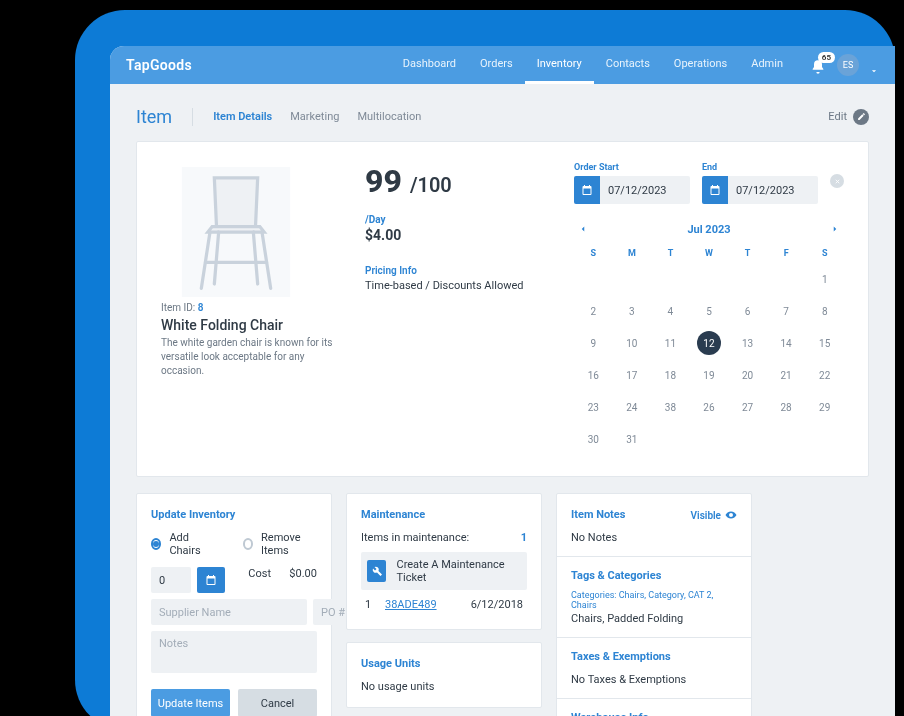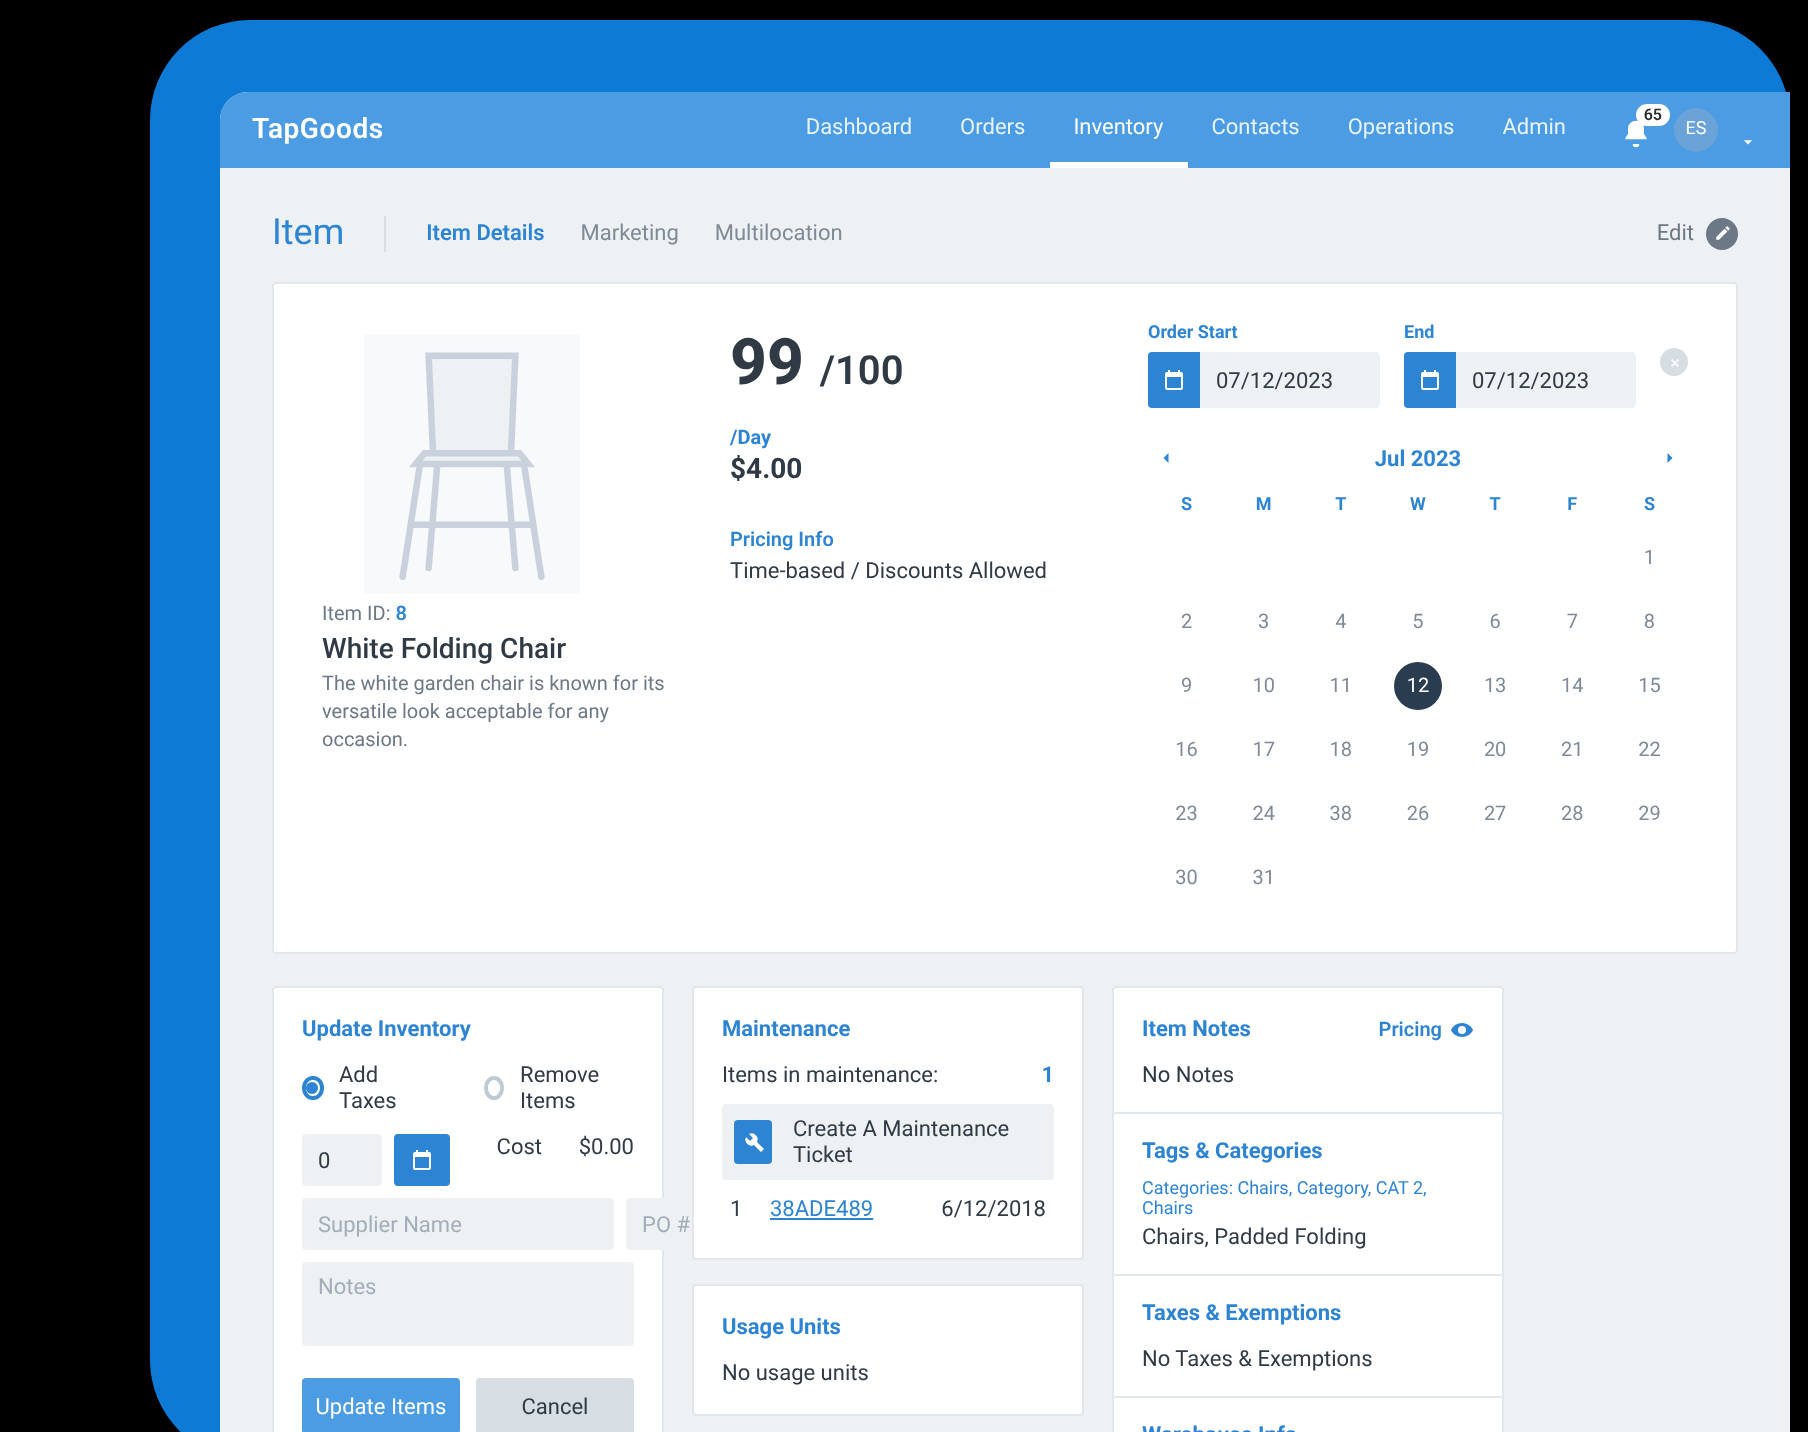--- a/index.html
+++ b/index.html
@@ -329,21 +329,21 @@
         </div>
       </div>
 
       <div class="grid3">
 
         <div class="panel">
           <div class="card">
             <div class="sec-title">Update Inventory</div>
             <div class="row mt">
               <span class="radio on"></span>
-              <span>Add Taxes</span>
+              <span>Add Chairs</span>
               <span style="width:18px"></span>
               <span class="radio off"></span>
               <span>Remove Items</span>
             </div>
             <div class="qty-row">
               <input class="inp" style="width: 40px;" value="0">
               <div class="date-ico">
                   <svg viewBox="0 0 24 24">
                     <path fill="#fff" d="M19 4h-1V2h-2v2H8V2H6v2H5a2 2 0 0 0-2 2v14a2 2 0 0 0 2 2h14a2 2 0 0 0 2-2V6a2 2 0 0 0-2-2zm0 16H5V9h14v11z"></path>
                   </svg>
@@ -395,21 +395,21 @@
             <div class="small mt">No usage units</div>
           </div>
 
         </div>
 
         <div class="panel">
           <div class="card">
             <div class="hdr-row">
               <div class="sec-title">Item Notes</div>
               <div class="vis eye">
-                <span>Pricing</span>
+                <span>Visible</span>
                 <svg viewBox="0 0 24 24">
                     <path d="M12 5C7 5 2.7 8.1 1 12c1.7 3.9 6 7 11 7s9.3-3.1 11-7c-1.7-3.9-6-7-11-7zm0 11a4 4 0 1 1 0-8 4 4 0 0 1 0 8z"></path>
                   </svg>
               </div>
             </div>
             <div class="small mt">No Notes</div>
             <div class="line"></div>
             <div class="sec-title">Tags &amp; Categories</div>
             <div class="muted" style="color:#2d84d3;margin-top:8px;font-size:9px">Categories: Chairs, Category, CAT 2, Chairs</div>
             <div class="small" style="margin-top:2px">Chairs, Padded Folding</div>

